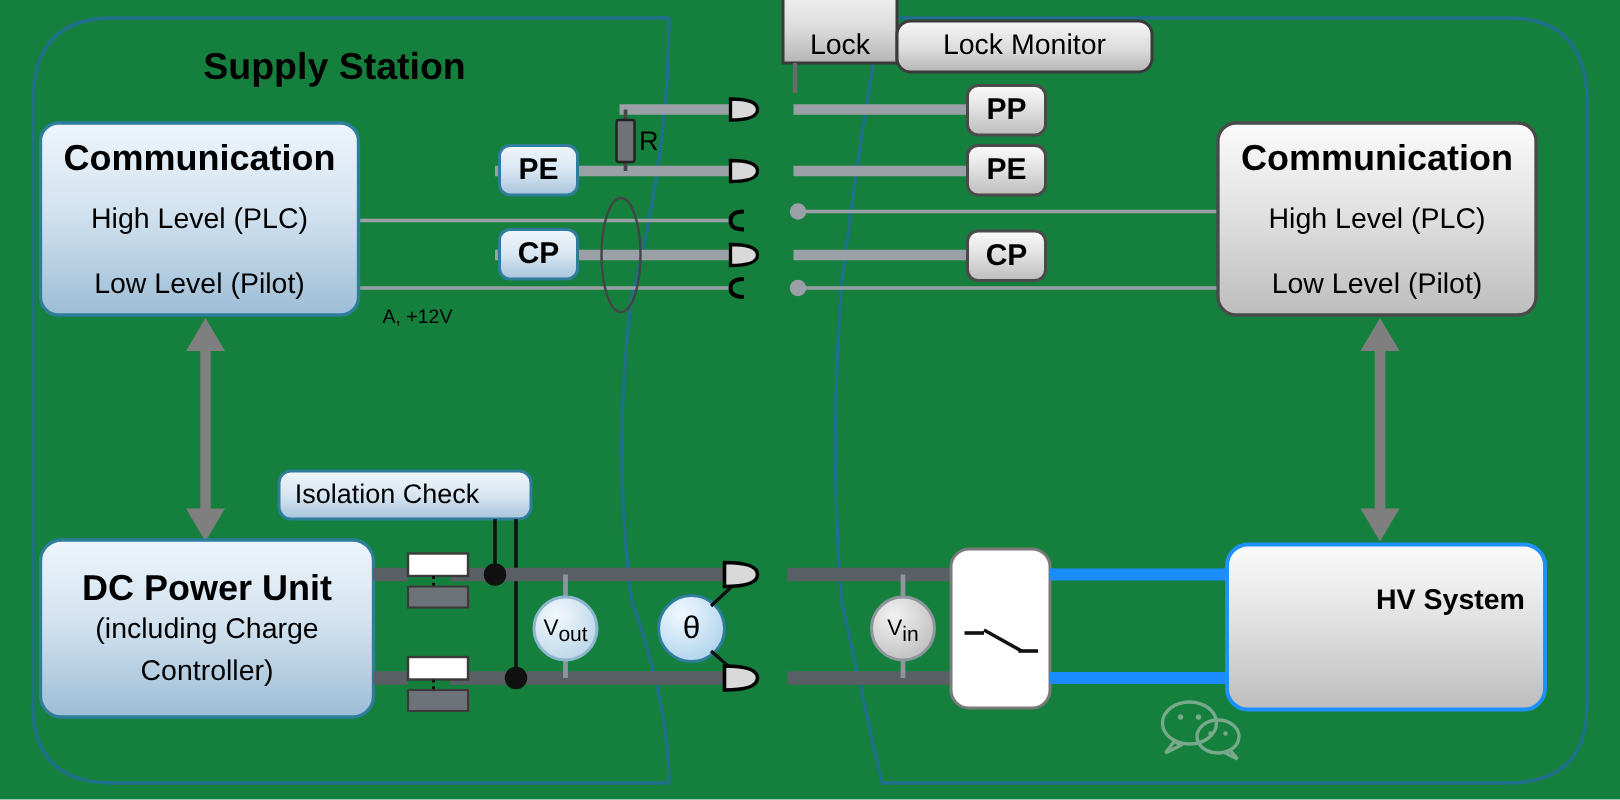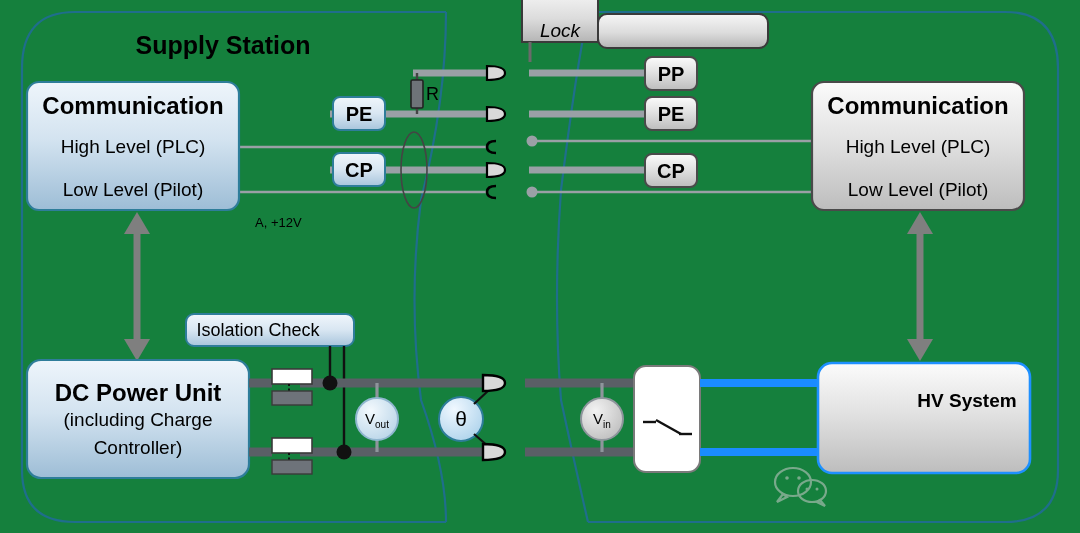--- a/index.html
+++ b/index.html
@@ -4,26 +4,26 @@
 <style>
   html,body{margin:0;padding:0;background:#fff;}
   body{font-family:"Liberation Sans",sans-serif;}
   #stage{position:relative;width:1080px;height:533px;background:#15803d;overflow:hidden;}
   #stage svg{position:absolute;left:0;top:0;}
   .lbl{position:absolute;white-space:nowrap;color:#000;}
   .ttl{font-size:25px;font-weight:bold;}
   .bx-ttl{font-size:24px;font-weight:bold;}
   .bx-sub{font-size:19px;font-weight:normal;}
   .pin-lbl{font-size:20px;font-weight:bold;}
-  .sm{font-size:13px;margin-top:12px;}
+  .sm{font-size:13px;}
   .iso{font-size:18px;}
   .meter{font-size:15px;}
-  .meter sub{font-size:10px;}
+  .meter sub{font-size:14px;}
   .theta{font-size:21px;}
-  .lockt{font-size:19px;font-style:italic;}
+  .lockt{font-size:19px;}
   .rlbl{font-size:18px;}
   .hvt{font-size:19px;font-weight:bold;}
   .wm{font-size:27px;color:#c9c9c9;letter-spacing:1px;font-family:"DejaVu Sans",sans-serif;}
   .ctr{transform:translate(-50%,-50%);text-align:center;}
 </style>
 </head>
 <body>
 
 <div id="stage">
 
@@ -204,20 +204,21 @@
 <div class="lbl iso ctr" style="left:258px;top:330px;">Isolation Check</div>
 
 <div class="lbl bx-sub ctr" style="left:138px;top:420px;">(including Charge</div>
 <div class="lbl bx-ttl ctr" style="left:138px;top:393px;">DC Power Unit</div>
 <div class="lbl bx-sub ctr" style="left:138px;top:448px;">Controller)</div>
 
 <div class="lbl meter ctr" style="left:377px;top:420px;"><span>V</span><sub>out</sub></div>
 <div class="lbl theta ctr" style="left:461px;top:419px;">θ</div>
 
 <div class="lbl lockt ctr" style="left:560px;top:31px;">Lock</div>
+<div class="lbl lockt ctr" style="left:683px;top:31px;">Lock Monitor</div>
 
 <div class="lbl pin-lbl ctr" style="left:671px;top:74px;">PP</div>
 <div class="lbl pin-lbl ctr" style="left:671px;top:114px;">PE</div>
 <div class="lbl pin-lbl ctr" style="left:671px;top:171px;">CP</div>
 
 <div class="lbl bx-ttl ctr" style="left:918px;top:106px;">Communication</div>
 <div class="lbl bx-sub ctr" style="left:918px;top:147px;">High Level (PLC)</div>
 <div class="lbl bx-sub ctr" style="left:918px;top:190px;">Low Level (Pilot)</div>
 
 <div class="lbl meter ctr" style="left:602px;top:420px;"><span>V</span><sub>in</sub></div>

